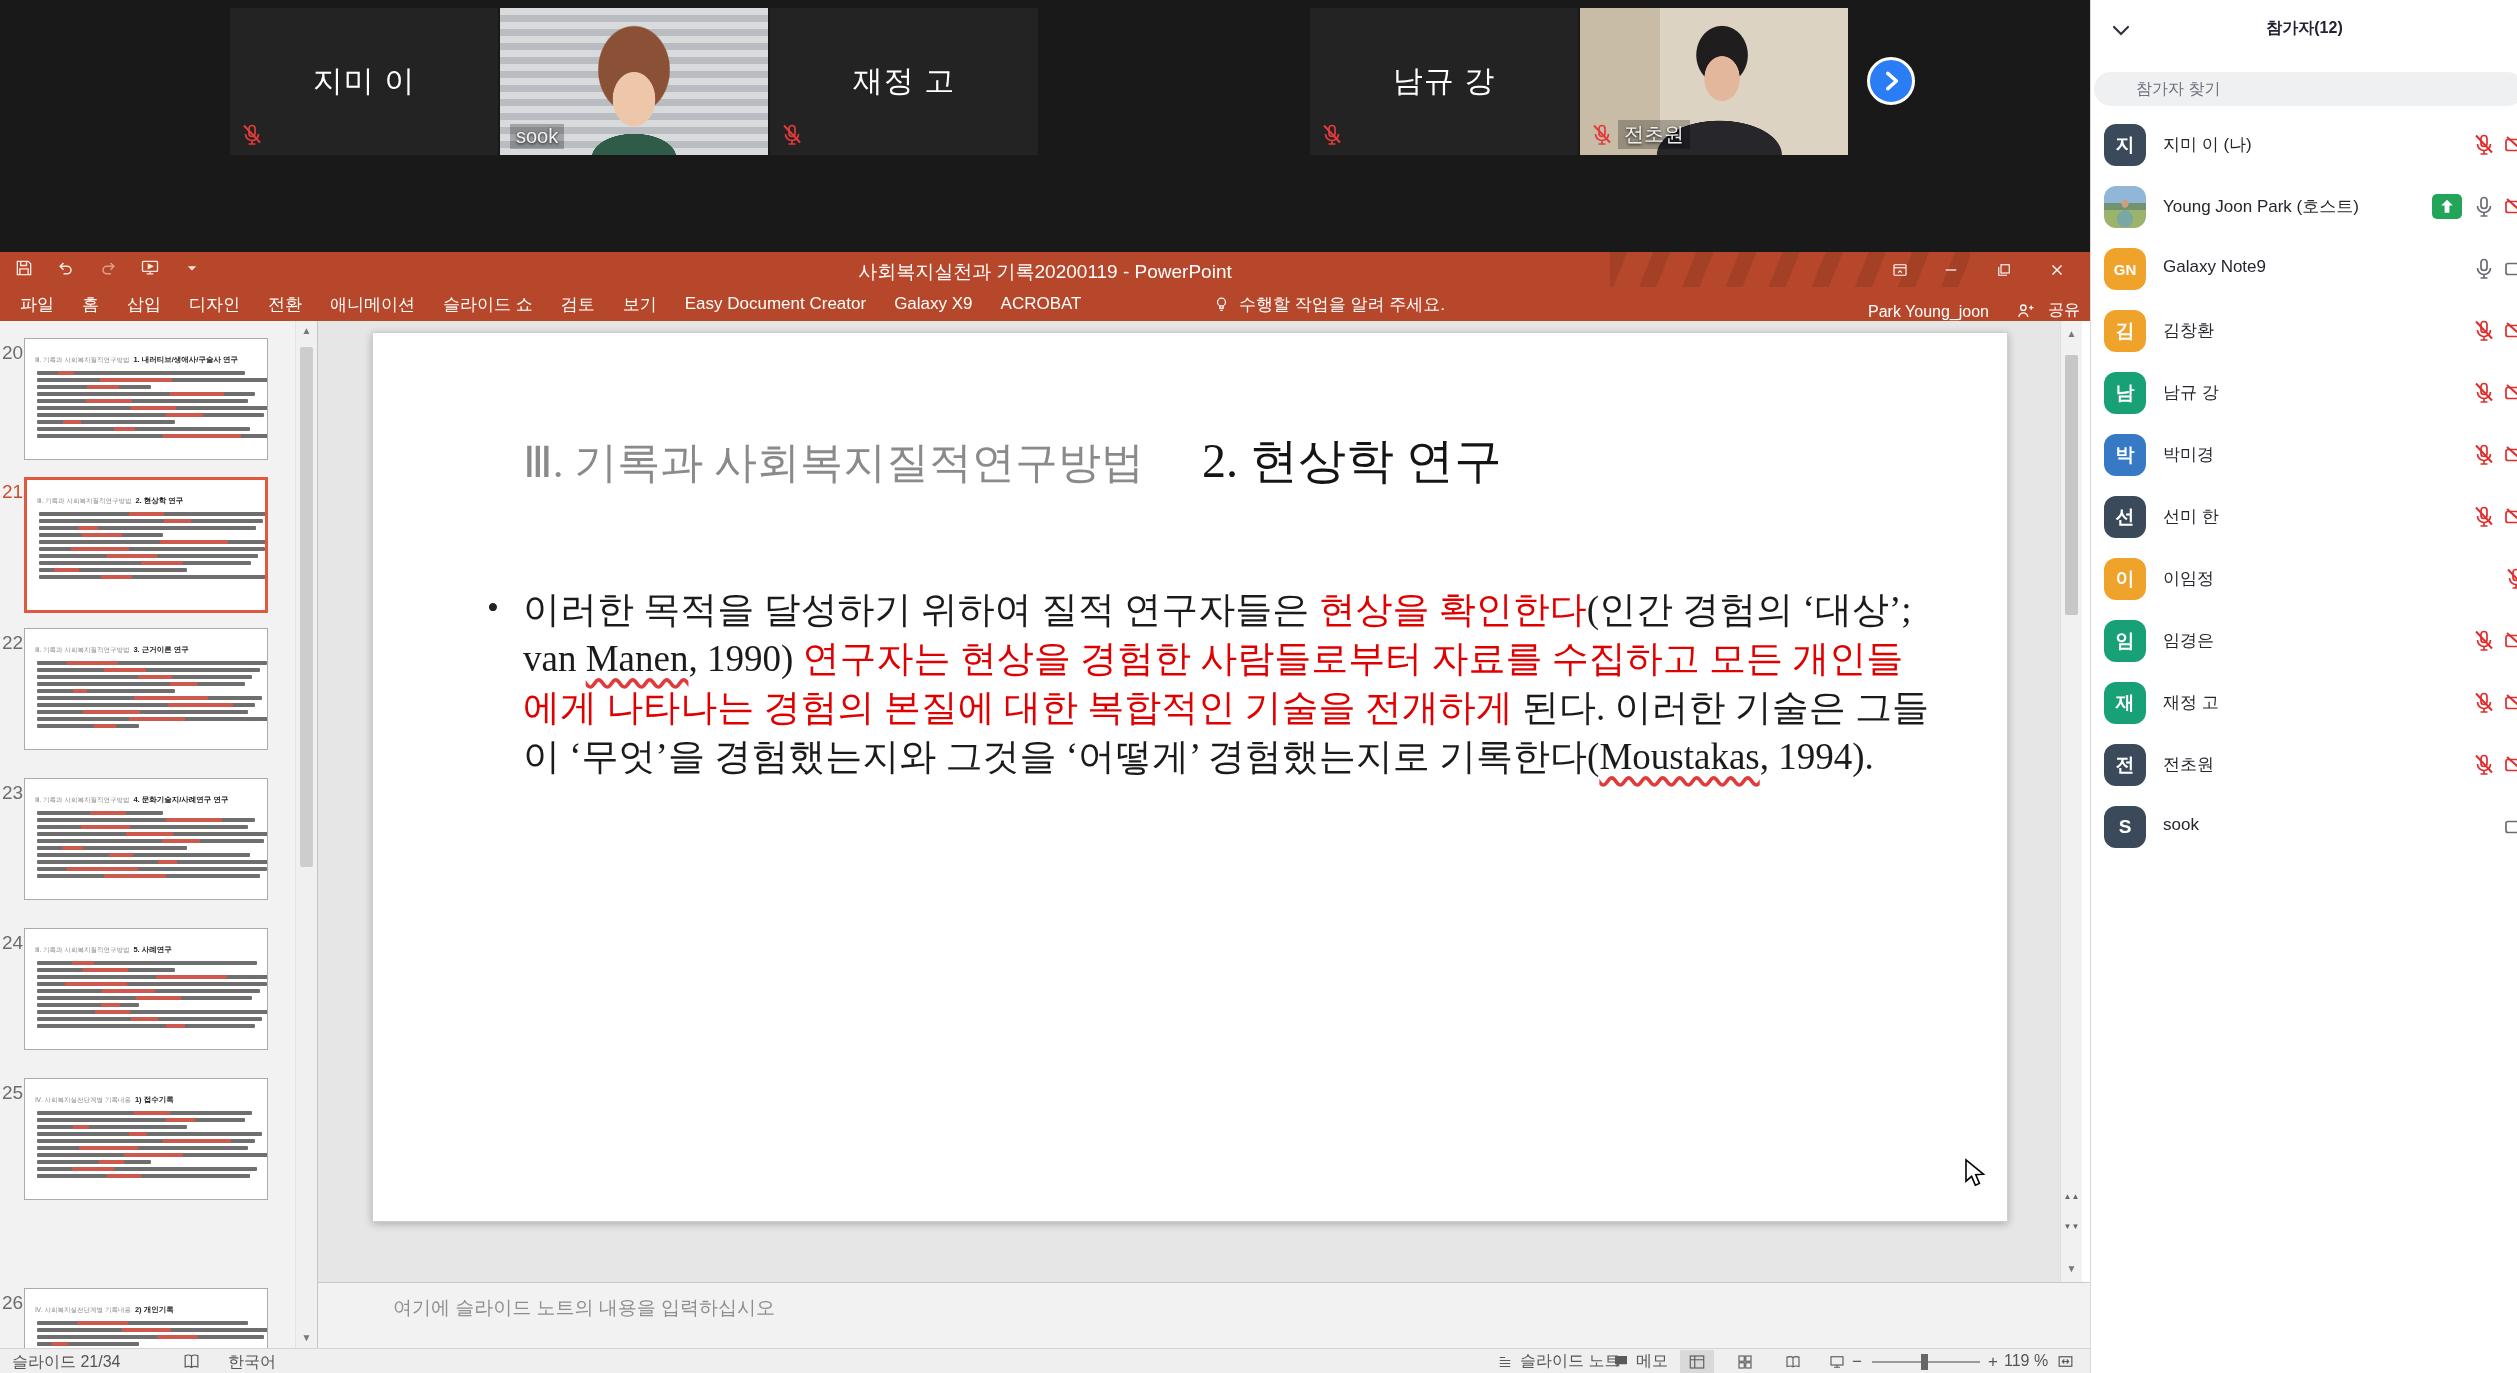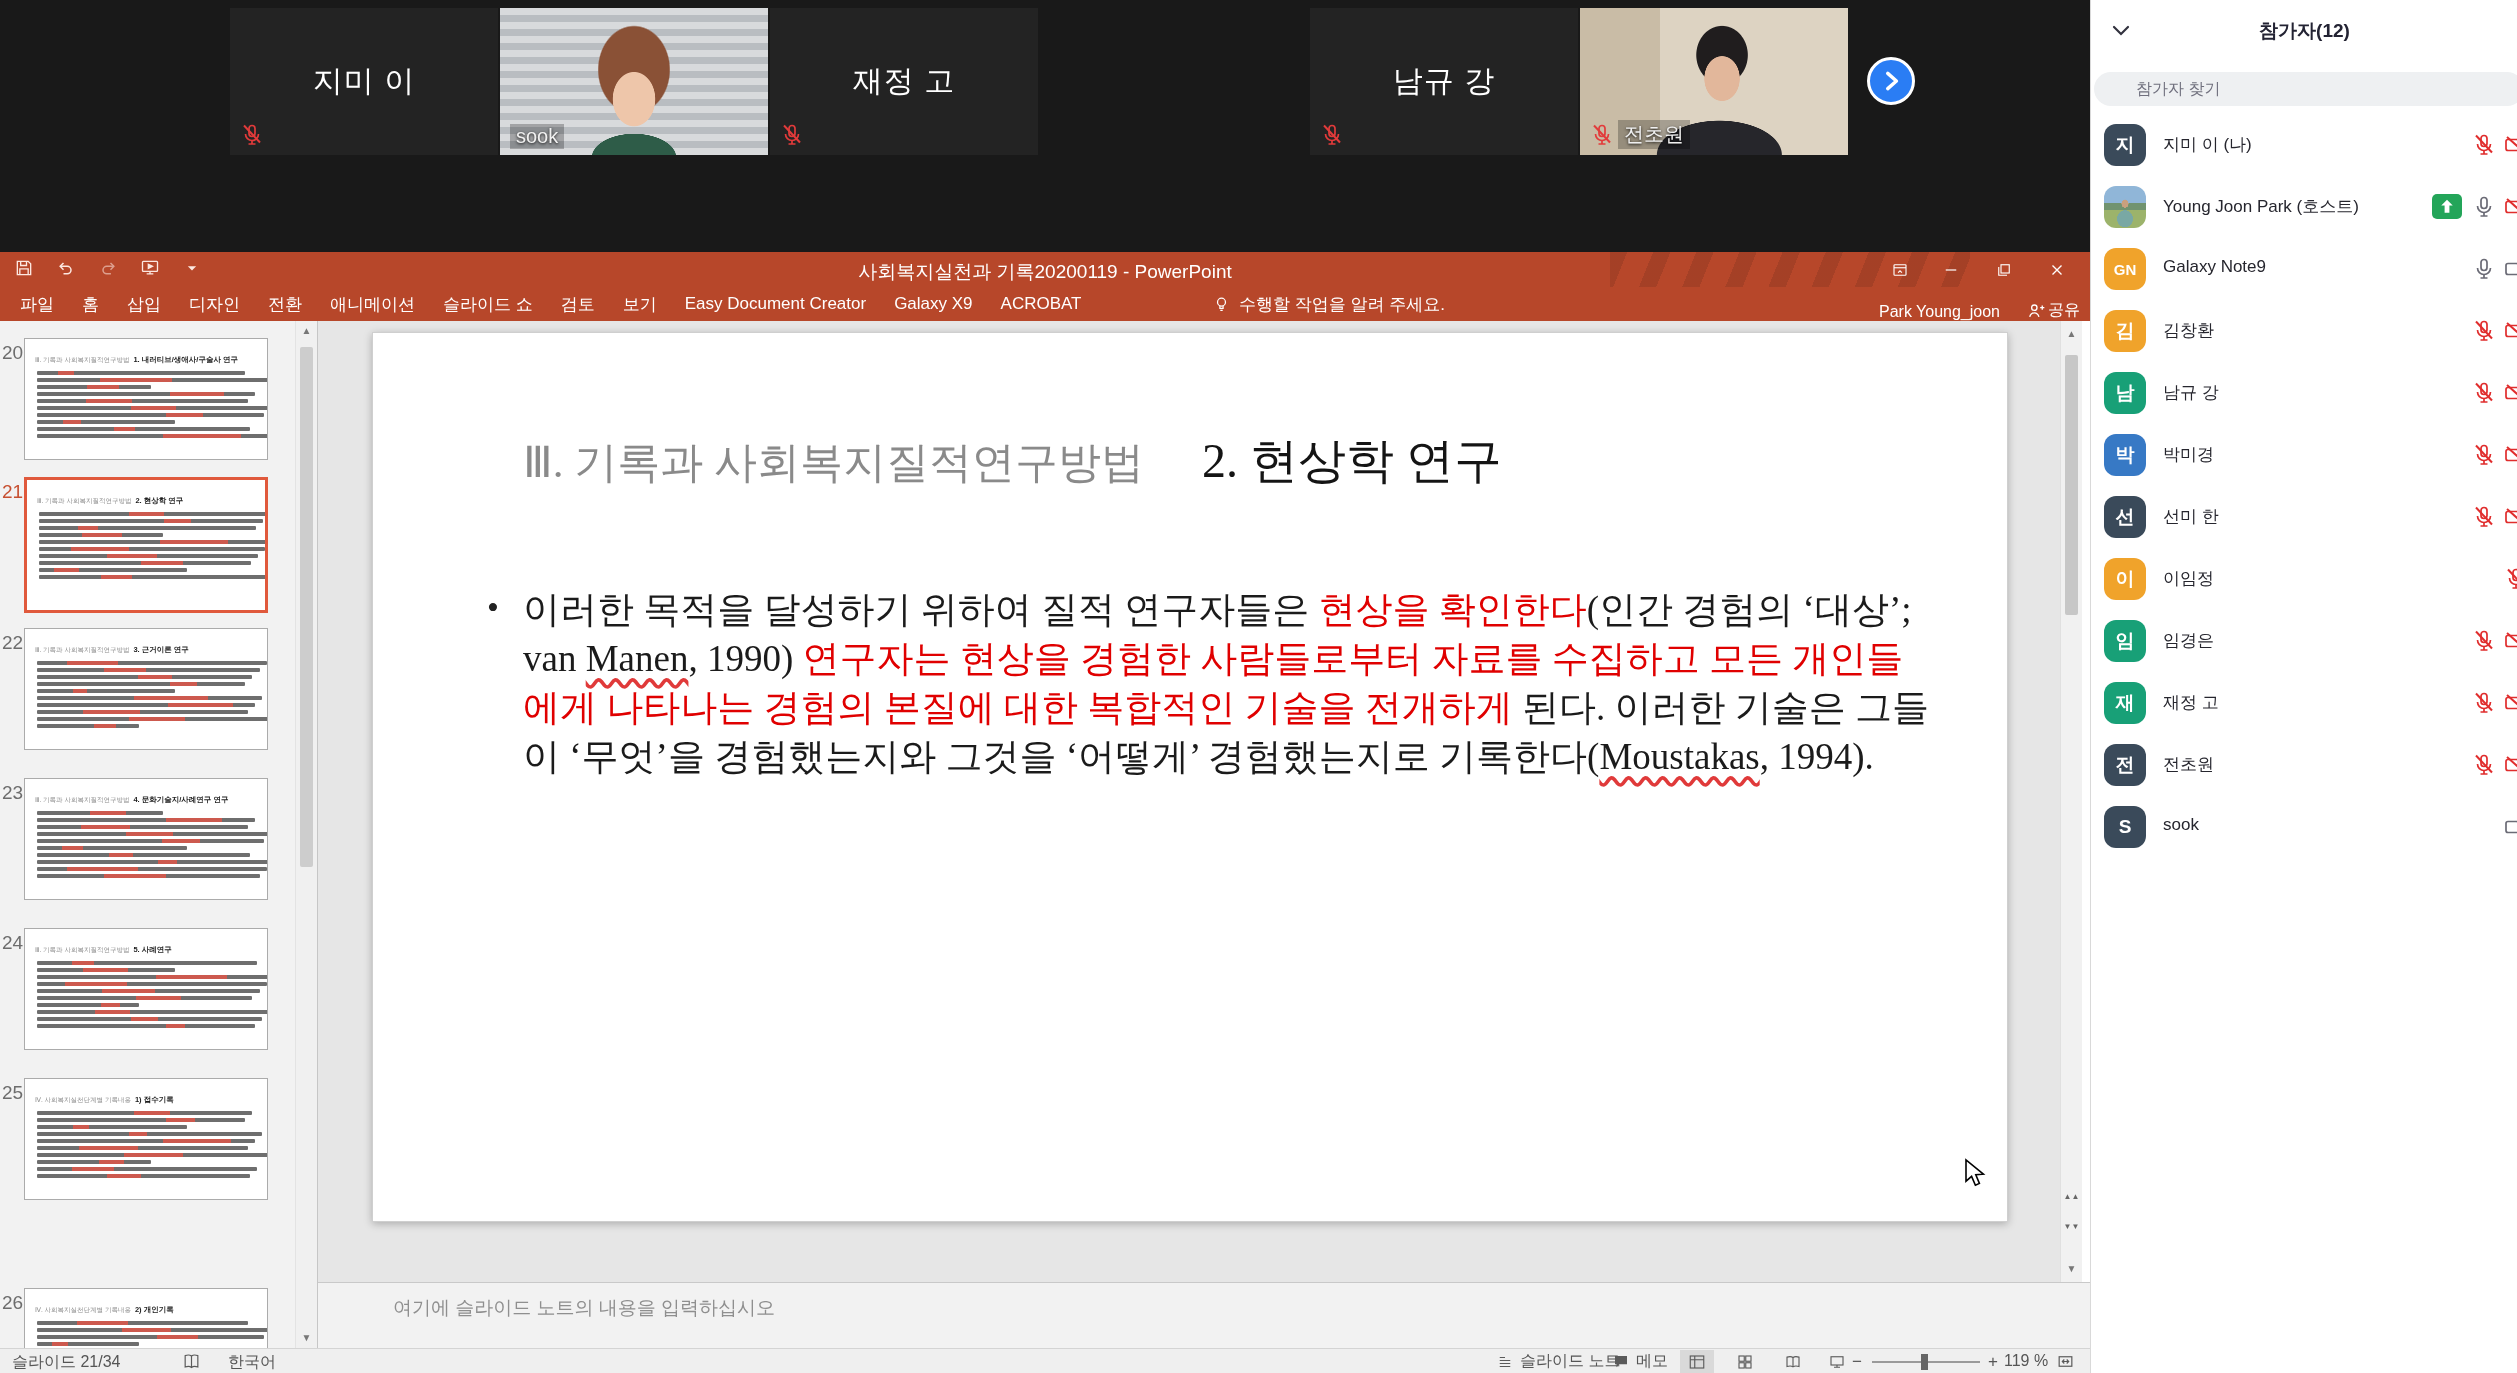--- a/index.html
+++ b/index.html
@@ -50,21 +50,21 @@
   .qat .dim { opacity:.55; }
   .ppt-title { position:absolute; left:50%; top:7px; transform:translateX(-50%); color:#fff; font-size:19px; white-space:nowrap; }
   .winctl { position:absolute; top:0; height:35px; width:46px; display:flex; align-items:center; justify-content:center; color:#fff; }
   .winctl svg { width:18px; height:18px; }
   .ribbon { position:absolute; left:0; top:287px; width:2090px; height:34px; background:#b7472a; }
   .rtabs { position:absolute; left:6px; top:0; height:34px; display:flex; align-items:center; }
   .rtab { color:#fff; font-size:17px; padding:0 14px; height:34px; display:flex; align-items:center; white-space:nowrap; }
   .tellme { position:absolute; left:0; top:0; height:34px; display:flex; align-items:center; gap:8px; color:#fff; font-size:17px; white-space:nowrap; }
   .tellme svg { width:19px; height:19px; }
   .ribbon-right { position:absolute; right:10px; top:0; height:34px; display:flex; align-items:flex-end; gap:26px; color:#fff; font-size:16px; }
-  .share-btn { display:flex; align-items:center; gap:2px; }
+  .share-btn { display:flex; align-items:center; gap:13px; }
   .share-btn svg { width:20px; height:20px; }
 
   
   .tpanel { position:absolute; left:0; top:321px; width:318px; height:1027px; background:#f2f2f2;
             border-right:1px solid #c6c6c6; overflow:hidden; }
   .tnum { position:absolute; left:2px; font-size:19px; color:#6d6d6d; }
   .tnum.sel { color:#c75031; }
   .thumb { position:absolute; left:24px; width:244px; background:#fff; border:1px solid #ababab; overflow:hidden; }
   .thumb.sel { border:3px solid #e0593c; }
   .t-title { margin:9px 8px 5px 10px; white-space:nowrap; overflow:hidden; }
@@ -110,21 +110,21 @@
   .view-btn svg { width:18px; height:18px; }
   .zoom-minus,.zoom-plus { position:absolute; top:3px; font-size:17px; color:#555; }
   .zoom-track { position:absolute; left:1872px; top:12px; width:108px; height:2px; background:#9a9a9a; }
   .zoom-thumb { position:absolute; left:1921px; top:5px; width:7px; height:16px; background:#666; }
 
   
   .ppanel { position:absolute; left:2090px; top:0; width:427px; height:1373px; background:#fff; border-left:1px solid #d9d9d9; }
   .p-head { position:absolute; left:0; top:0; width:427px; height:60px; }
   .p-collapse { position:absolute; left:18px; top:18px; width:26px; height:26px; color:#33333f; }
   .p-collapse svg { width:24px; height:24px; }
-  .p-title { position:absolute; left:0; top:18px; width:427px; text-align:center; font-size:19px; font-weight:bold; color:#232333; }
+  .p-title { position:absolute; left:0; top:18px; width:427px; text-align:center; font-size:16px; font-weight:bold; color:#232333; }
   .p-search { position:absolute; left:3px; top:72px; width:430px; height:34px; background:#eef0f2; border:none; outline:none;
               border-radius:17px; padding:0 14px 0 42px; font-size:16px; color:#333; font-family:"Liberation Sans",sans-serif; }
   .p-search::placeholder { color:#70707e; }
   .p-mag { position:absolute; left:14px; top:78px; width:22px; height:22px; }
   .p-mag svg { width:22px; height:22px; }
   .plist { position:absolute; left:0; top:114px; width:427px; list-style:none; }
   .prow { position:relative; height:62px; }
   .avatar { position:absolute; left:13px; top:10px; width:42px; height:42px; border-radius:12px; color:#fff;
             display:flex; align-items:center; justify-content:center; font-size:19px; font-weight:bold; overflow:hidden; }
   .avatar.navy { background:#3a4a5a; } .avatar.orange { background:#f0a32b; }

